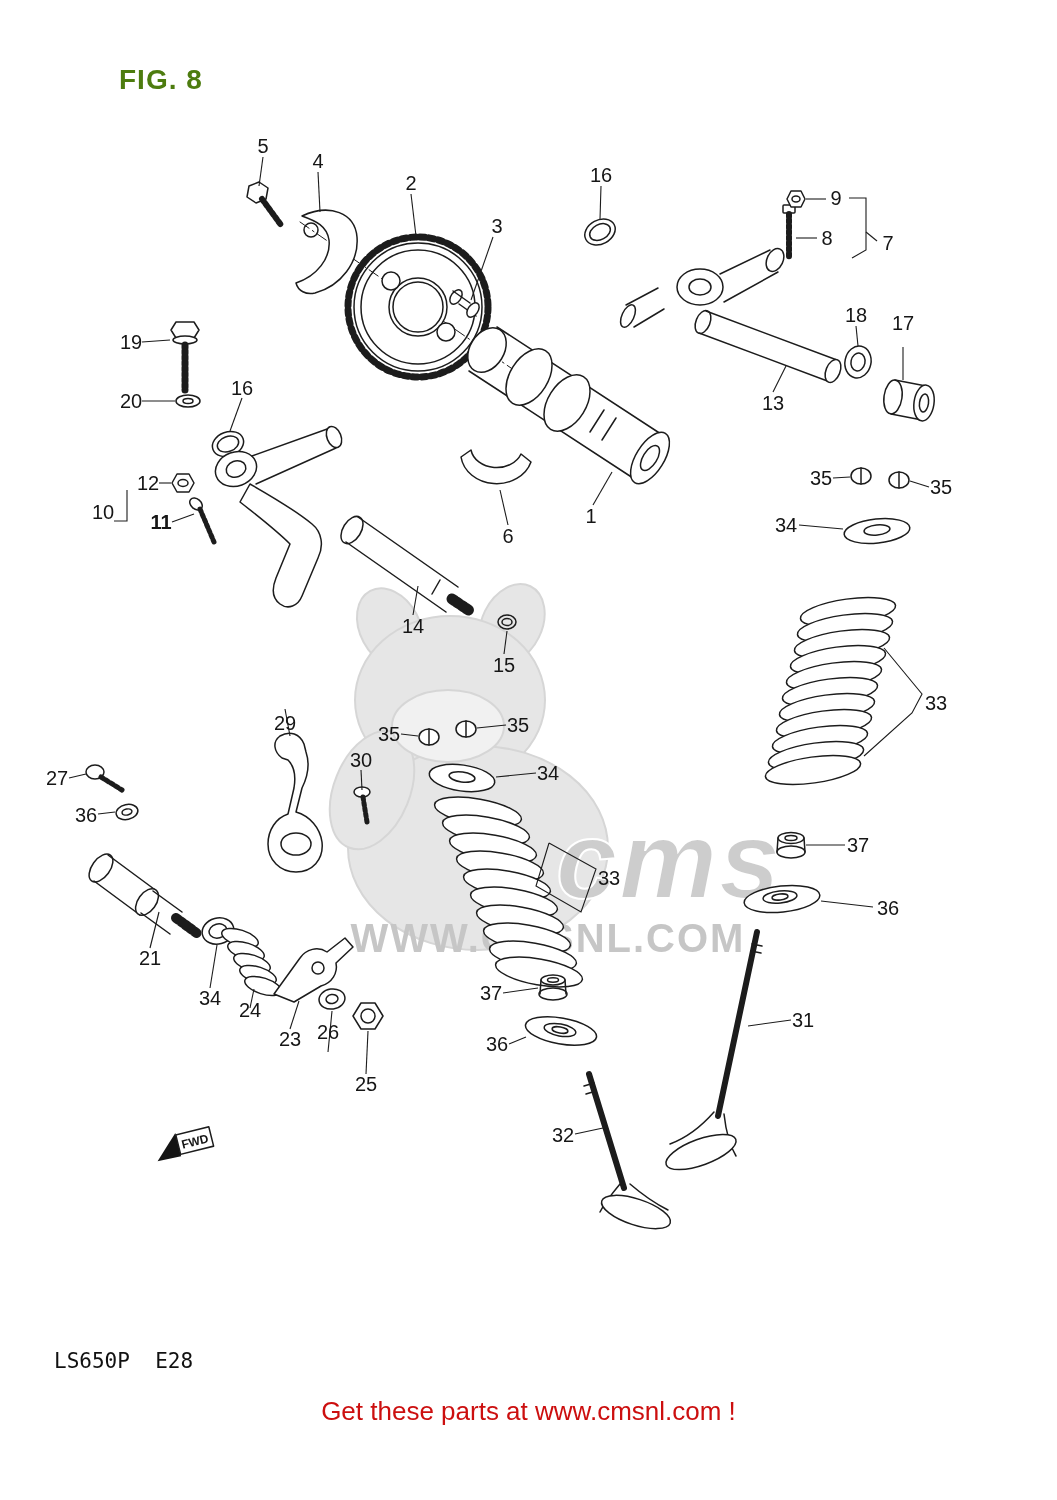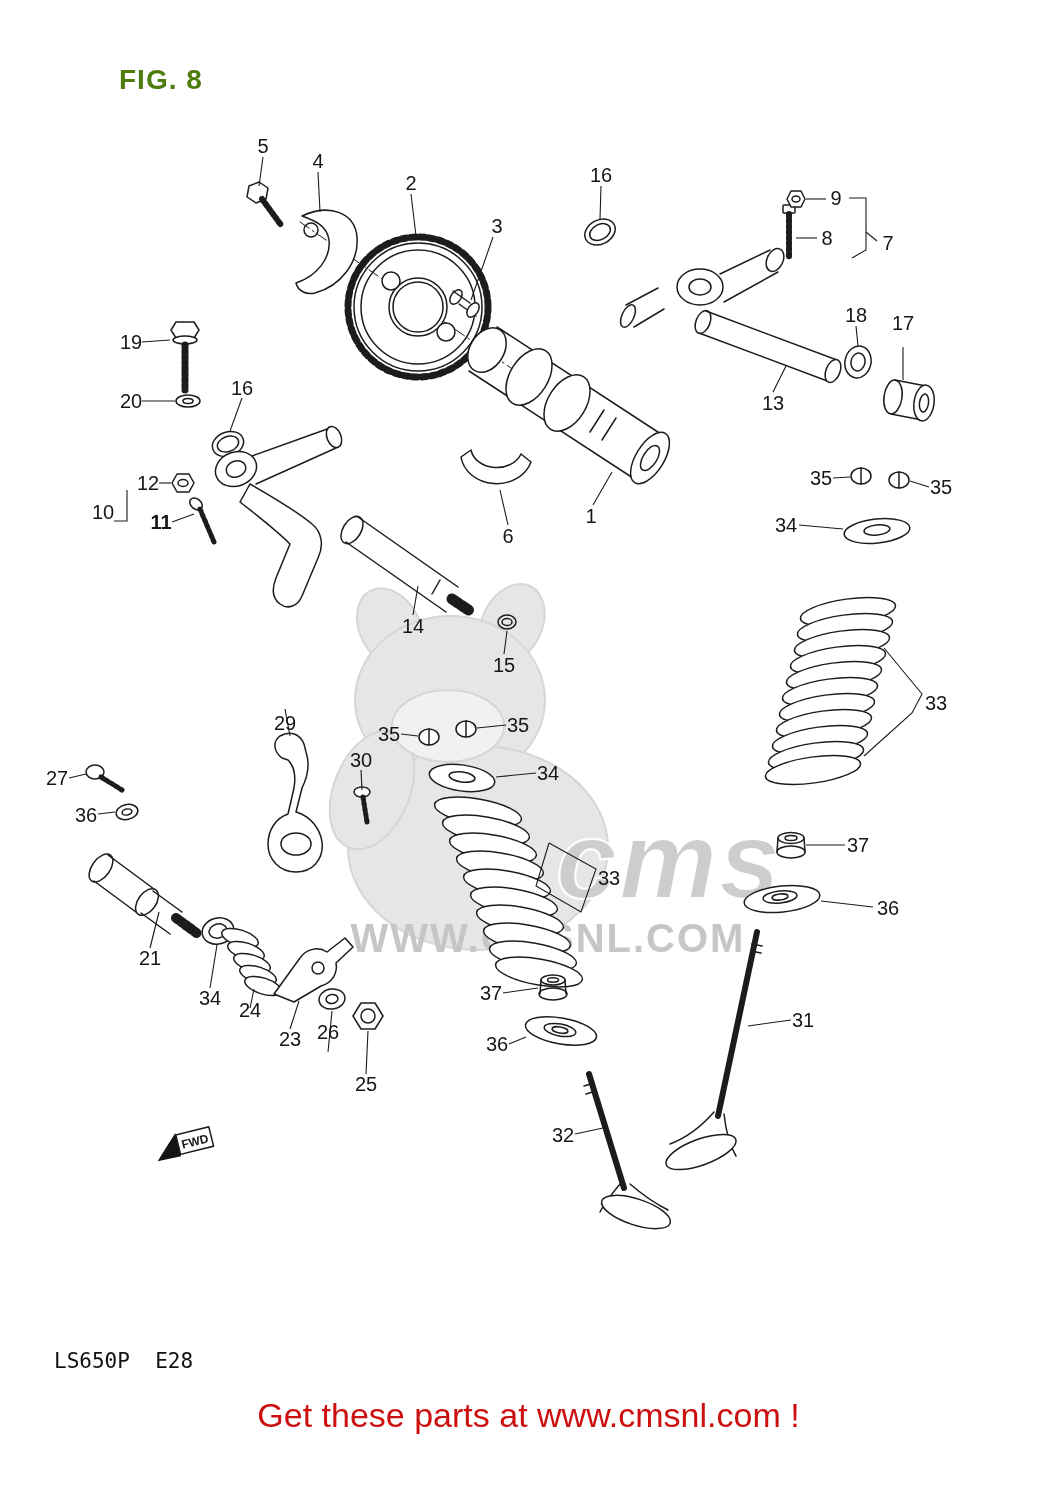--- a/index.html
+++ b/index.html
@@ -9,21 +9,21 @@
 
   .page-title { position:absolute; left:22px; top:12px; font-size:27px; color:#9b9b9b; letter-spacing:.5px; }
   .fig-label  { position:absolute; left:119px; top:64px; font-size:28px; font-weight:bold; color:#4d7c0f; letter-spacing:1px; }
 
   svg.diagram { position:absolute; left:0; top:0; }
 
   .callout-layer { position:absolute; left:0; top:0; width:1057px; height:1500px; pointer-events:none; }
   .callout { position:absolute; transform:translate(-50%,-50%); font-size:20px; color:#161616; white-space:nowrap; }
 
   .model-code { position:absolute; left:54px; top:1349px; font-family:"DejaVu Sans Mono", monospace; font-size:21px; color:#111; white-space:pre; }
-  .promo { position:absolute; left:0; right:0; top:1396px; text-align:center; font-size:34px; color:#cc0f0f; cursor:pointer; }
+  .promo { position:absolute; left:0; right:0; top:1396px; text-align:center; font-size:26px; color:#cc0f0f; cursor:pointer; }
 
   
   .art { stroke:#1c1c1c; fill:none; stroke-width:1.5; stroke-linecap:round; stroke-linejoin:round; }
   .wfill { fill:#ffffff; }
   .thread { stroke-dasharray:3 2.6; }
   .dash { stroke-dasharray:11 4 2 4; stroke-width:1; }
   .leaders line, .leaders polyline { stroke:#1c1c1c; stroke-width:1.1; fill:none; }
 </style>
 </head>
 <body>

